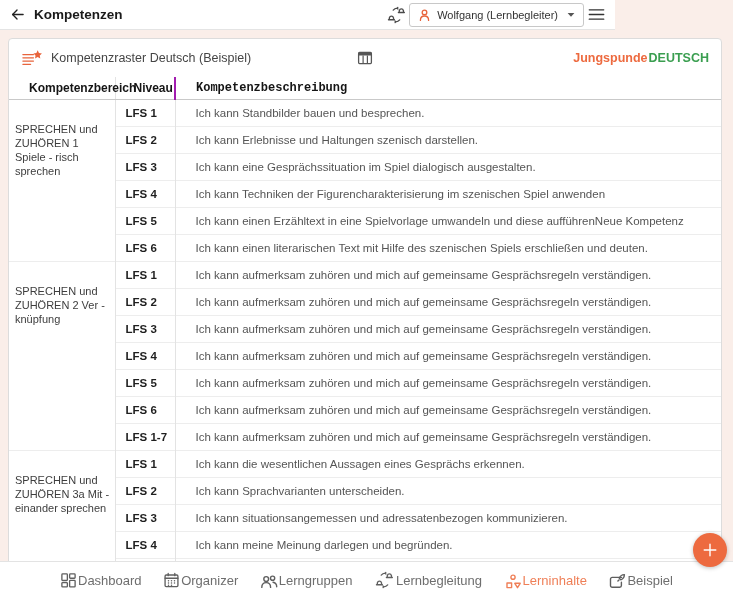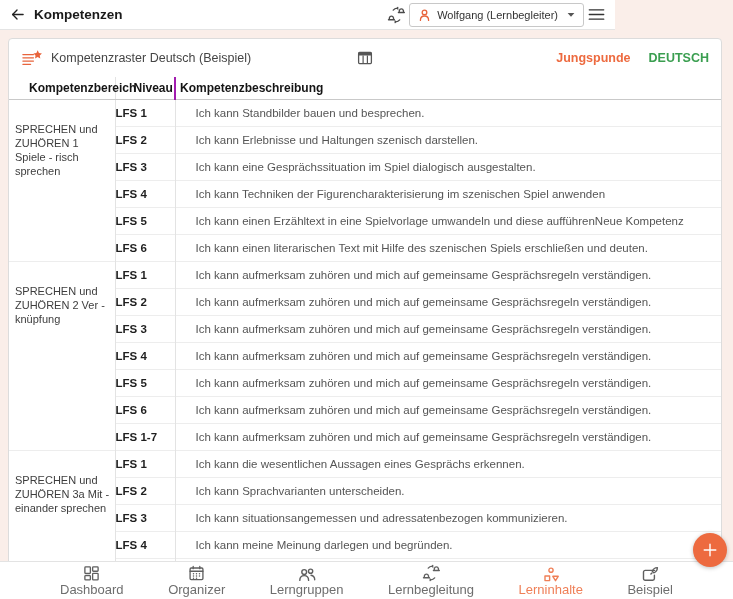--- a/index.html
+++ b/index.html
@@ -40,57 +40,57 @@
     overflow:hidden; z-index:1;
   }
   .card-header{position:relative; height:38px; display:flex; align-items:center; padding:0 12px;}
   .card-title-wrap{display:flex; align-items:center; gap:8px;}
   .raster-icon{color:#e8643c;}
   .card-title{font-size:12.5px; color:#454545;}
   .view-toggle{
     position:absolute; left:50%; top:50%; transform:translate(-50%,-50%);
     color:#565656; cursor:pointer;
   }
-  .card-tags{margin-left:auto; display:flex; align-items:center; gap:18px; font-weight:bold; font-size:12.5px;}
+  .card-tags{margin-left:auto; display:flex; align-items:center; gap:1px; font-weight:bold; font-size:12.5px;}
   .tag-group{color:var(--accent);}
   .tag-subject{color:var(--green);}
 
   
   table.kraster{width:100%; border-collapse:collapse; table-layout:fixed;}
   .kraster col.c1{width:106px;} .kraster col.c2{width:60px;}
   .kraster th{
     font-size:12px; font-weight:bold; color:#151515; text-align:left;
     height:22px; border-bottom:1px solid #c9c9c9; background:#fff;
   }
   .kraster th.h1{padding-left:20px; border-right:1px solid #e3e3e3;}
   .kraster th.h2{padding-left:18px; border-right:2px solid #a21caf;}
-  .kraster th.h3{padding-left:4px;}
+  .kraster th.h3{padding-left:20px;font-family:Liberation Mono, monospace;}
   .kraster td{border-top:1px solid #ededed; background:#fff;}
   .kraster tr.first-row td{border-top:none;}
   td.col-bereich{
     vertical-align:top; padding:22px 4px 0 6px; font-size:11px; line-height:1.3;
     color:#3d3d3d; border-right:1px solid #e3e3e3;
   }
   td.col-niveau{
-    height:27px; font-size:11.5px; font-weight:bold;
+    height:27px; padding-left:10px; font-size:11.5px; font-weight:bold;
     color:#1f1f1f; border-right:1px solid #e3e3e3; white-space:nowrap;
   }
   td.col-beschreibung{
     height:27px; padding-left:20px; font-size:11.5px; color:#555;
     white-space:nowrap; overflow:hidden; cursor:pointer;
   }
 
   
   .bottom-nav{
     position:absolute; left:0; bottom:0; width:733px; height:38px; background:#fff;
     border-top:1px solid #e3e3e3; display:flex; justify-content:space-between;
     align-items:center; padding:0 60px; z-index:30;
   }
   .nav-item{
-    display:flex; flex-direction:column; align-items:center; gap:1px;
+    display:flex; flex-direction:row; align-items:center; gap:1px;
     color:#5f5f5f; cursor:pointer;text-align:right;
   }
   .nav-label{font-size:13px; color:#6e6e6e; line-height:1;}
   .nav-item.active{color:var(--nav-active);}
   .nav-item.active .nav-label{color:var(--nav-active);}
   .nav-icon{height:17px; display:flex; align-items:flex-end;}
 
   
   .fab{
     position:absolute; top:533px; right:6px; width:34px; height:34px; border-radius:50%;

